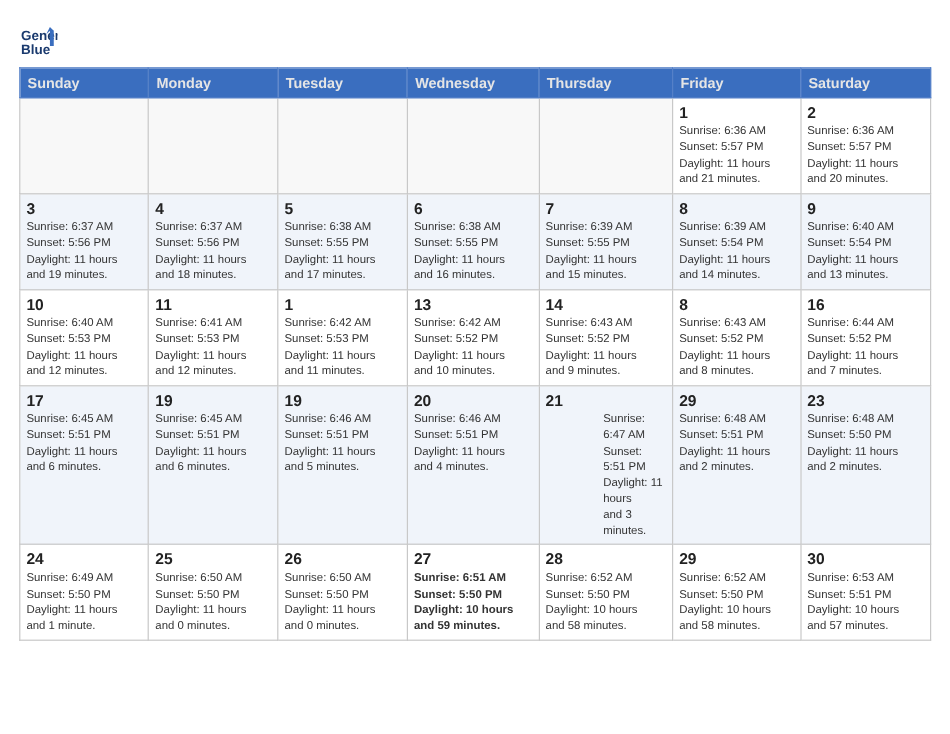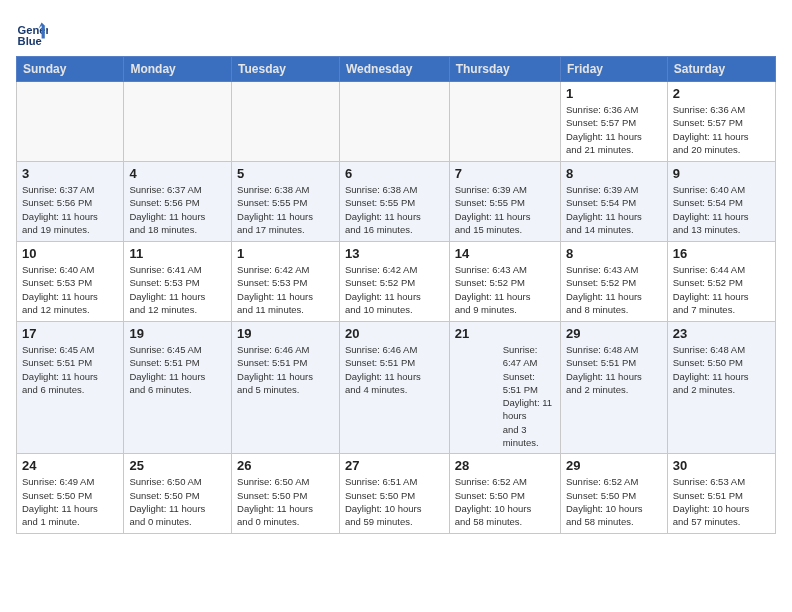--- a/index.html
+++ b/index.html
@@ -322,21 +322,21 @@
           </td>
           <td>
             <span class="day-num">26</span>
             <div class="day-info" style="white-space: pre-line;">Sunrise: 6:50 AM
 Sunset: 5:50 PM
 Daylight: 11 hours
 and 0 minutes.</div>
           </td>
           <td>
             <span class="day-num">27</span>
-            <div class="day-info" style="white-space: pre-line;">Sunrise: 6:51 AM
+            <div class="day-info" style="white-space: pre-line; font-weight: bold;">Sunrise: 6:51 AM
 Sunset: 5:50 PM
 Daylight: 10 hours
 and 59 minutes.</div>
           </td>
           <td>
             <span class="day-num">28</span>
             <div class="day-info" style="white-space: pre-line;">Sunrise: 6:52 AM
 Sunset: 5:50 PM
 Daylight: 10 hours
 and 58 minutes.</div>

